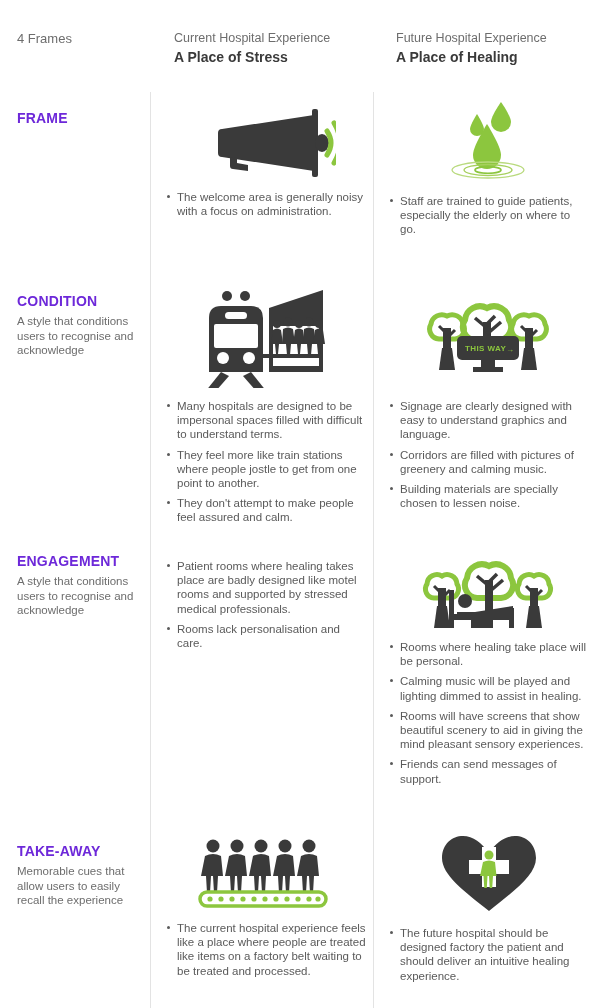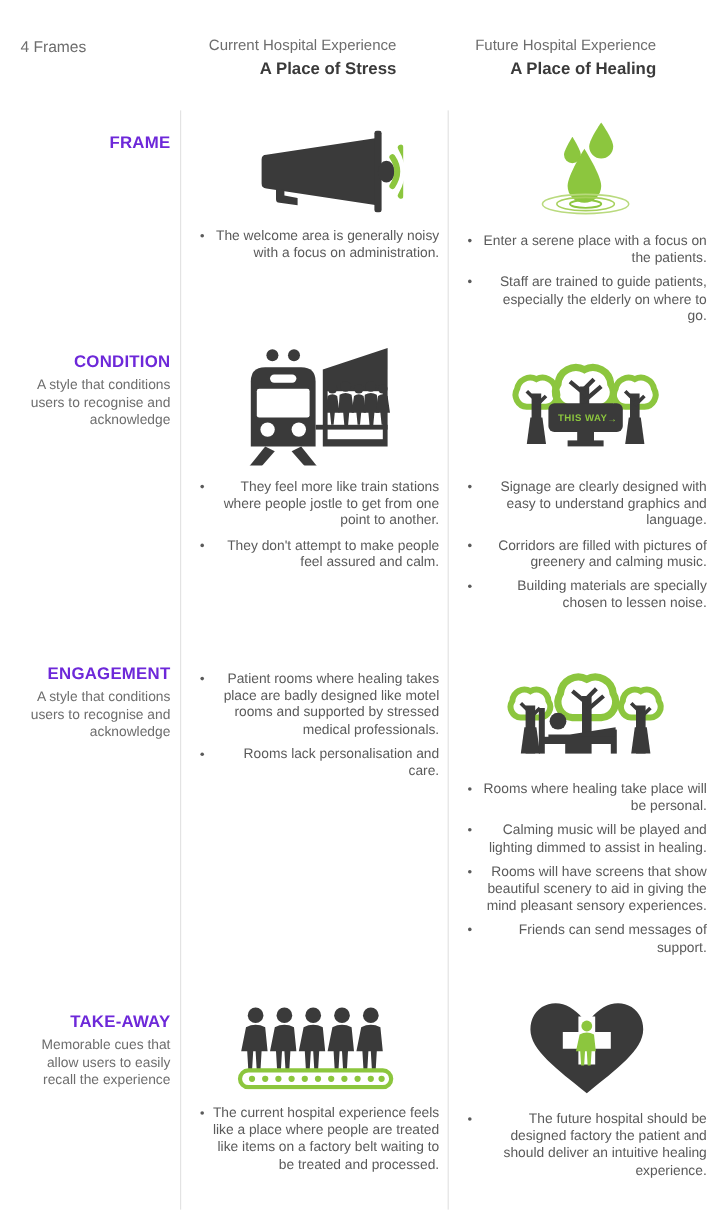--- a/index.html
+++ b/index.html
@@ -4,21 +4,21 @@
 <style>
   html,body{margin:0;padding:0;}
   body{
     width:589px;height:1008px;
     background:#ffffff;
     font-family:"Liberation Sans", sans-serif;
     -webkit-font-smoothing:antialiased;
     overflow:hidden;
     position:relative;
   }
-  .sheet{position:relative;width:589px;height:1008px;text-align:right;}
+  .sheet{position:relative;width:589px;height:1008px;}
 
   
   .divider{position:absolute;top:92px;bottom:0;width:1px;background:#e3e3e3;}
   .divider.d1{left:150px;}
   .divider.d2{left:373px;}
 
   
   .header{position:absolute;left:0;top:0;width:589px;height:92px;}
   .hdr-frames{position:absolute;left:17px;top:31px;font-size:13px;color:#6d6d6d;}
   .hdr-col{position:absolute;top:31px;}
@@ -120,21 +120,20 @@
         <svg width="120" height="82" viewBox="0 0 120 82">
           <path d="M72 4 C72 4 62 18 62 24 a10 10 0 0 0 20 0 c0 -6 -10 -20 -10 -20 Z" fill="#8cc63e"></path>
           <path d="M48 16 C48 16 41 27 41 31 a7 7 0 0 0 14 0 c0 -4 -7 -15 -7 -15 Z" fill="#8cc63e"></path>
           <path d="M58 26 C58 26 44 48 44 57 a14 14 0 0 0 28 0 c0 -9 -14 -31 -14 -31 Z" fill="#8cc63e"></path>
           <ellipse cx="59" cy="72" rx="36" ry="8" stroke="#b9da7e" stroke-width="1.3" fill="none"></ellipse>
           <ellipse cx="59" cy="72" rx="24" ry="5.5" stroke="#a6d05c" stroke-width="1.3" fill="none"></ellipse>
           <ellipse cx="59" cy="72" rx="13" ry="3.2" stroke="#8cc63e" stroke-width="1.6" fill="none"></ellipse>
         </svg>
       </div>
       <ul class="bullets" style="margin-top:14px;">
-        <li>Enter a serene place with a focus on the patients.</li>
         <li>Staff are trained to guide patients, especially the elderly on where to go.</li>
       </ul>
     </div>
   </div>
 
   <div class="row r2">
 
     <div class="label-cell" style="top:5px;">
       <div class="label-title">CONDITION</div>
       <div class="label-desc">A style that conditions users to recognise and acknowledge</div>
@@ -163,20 +162,21 @@
             <circle cx="108" cy="36" r="4"></circle>
               <path d="M104 42 q4 -3 8 0 l2 14 -4 0 -1 10 -2 0 -1 -10 -4 0 Z"></path>
             <circle cx="118" cy="34" r="4.5"></circle>
               <path d="M113 41 q5 -3 10 0 l2 15 -4 0 -1 11 -3 0 -1 -11 -4 0 Z"></path>
             <circle cx="128" cy="36" r="4"></circle>
               <path d="M124 42 q4 -3 8 0 l2 14 -4 0 -1 10 -2 0 -1 -10 -4 0 Z"></path>
           </g>
         </svg>
       </div>
       <ul class="bullets" style="margin-top:11px;">
+        <li>Many hospitals are designed to be impersonal spaces filled with difficult to understand terms.</li>
         <li>They feel more like train stations where people jostle to get from one point to another.</li>
         <li>They don't attempt to make people feel assured and calm.</li>
       </ul>
     </div>
 
     <div class="cell right" style="top:0;">
       <div class="icon-box" style="height:100px;">
         <svg width="160" height="100" viewBox="0 0 160 100">
 
           <g>
@@ -253,21 +253,21 @@
           </g>
 
           <rect x="40" y="42" width="5" height="38" fill="#3a3a3a"></rect>
           <rect x="100" y="60" width="5" height="20" fill="#3a3a3a"></rect>
           <circle cx="56" cy="53" r="7" fill="#3a3a3a"></circle>
           <path d="M48 64 L66 64 L104 58 L104 66 L48 72 Z" fill="#3a3a3a"></path>
           <rect x="42" y="66" width="62" height="6" fill="#3a3a3a"></rect>
           <rect x="62" y="72" width="22" height="8" fill="#3a3a3a"></rect>
         </svg>
       </div>
-      <ul class="bullets" style="margin-top:11px;">
+      <ul class="bullets" style="">
         <li>Rooms where healing take place will be personal.</li>
         <li>Calming music will be played and lighting dimmed to assist in healing.</li>
         <li>Rooms will have screens that show beautiful scenery to aid in giving the mind pleasant sensory experiences.</li>
         <li>Friends can send messages of support.</li>
       </ul>
     </div>
   </div>
 
   <div class="row r4">
 

